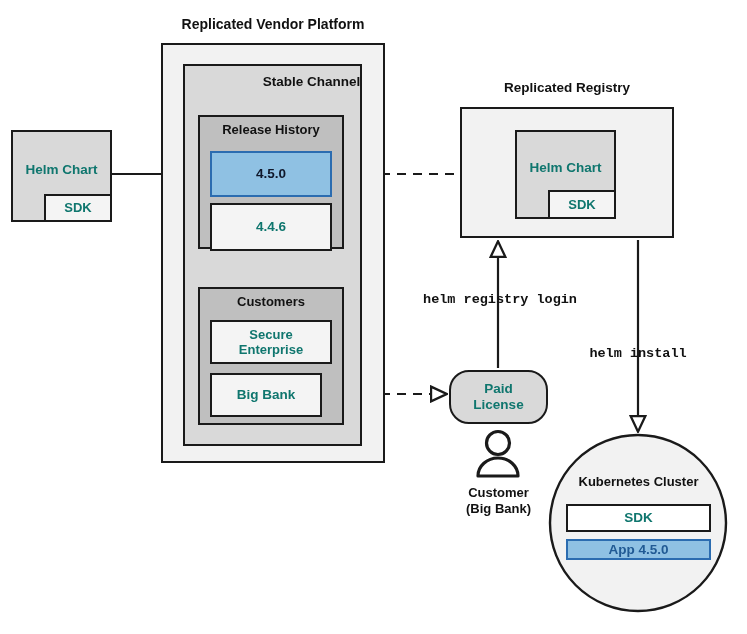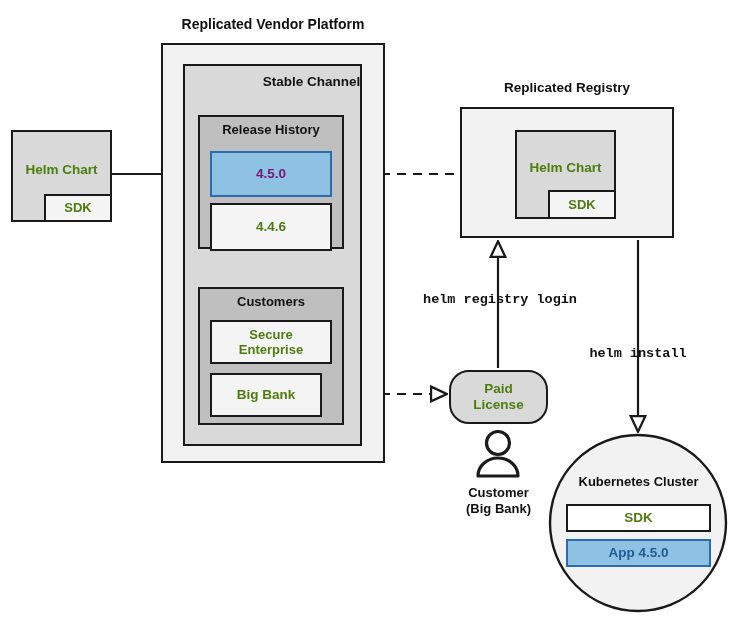--- a/index.html
+++ b/index.html
@@ -22,21 +22,21 @@
   }
   .box {
     position: absolute;
     box-sizing: border-box;
     border: 2px solid #1a1a1a;
     display: flex;
     align-items: center;
     justify-content: center;
     text-align: center;
     font-weight: bold;
-    color: #4d7c0f;
+    color: #0f766e;
     line-height: 1.18;
   }
   .title-label {
     position: absolute;
     font-weight: bold;
     color: #111111;
     text-align: center;
     white-space: nowrap;
   }
   .mono-label {
@@ -60,21 +60,21 @@
   #platform-box      { left:161px; top:43px;  width:224px; height:420px; background:#f2f2f2; }
   #platform-title    { left:161px; top:16px;  width:224px; font-size:14px; }
 
   #channel-box       { left:183px; top:64px;  width:179px; height:382px; background:#d9d9d9; }
   #channel-title     { left:183px; top:74px;  width:179px; font-size:13.5px;padding-left:39px; }
 
   #release-box       { left:198px; top:115px; width:146px; height:134px; background:#bfbfbf; }
   #release-title     { left:198px; top:122px; width:146px; font-size:13px; }
 
   #ver-450           { left:210px; top:151px; width:122px; height:46px;
-                        background:#8fc1e3; border-color:#2b6cb0; color:#701a75; font-size:13.5px; }
+                        background:#8fc1e3; border-color:#2b6cb0; color:#0f172a; font-size:13.5px; }
   #ver-446           { left:210px; top:203px; width:122px; height:48px;
                         background:#f4f4f4; font-size:13.5px; }
 
   #customers-box     { left:198px; top:287px; width:146px; height:138px; background:#bfbfbf; }
   #customers-title   { left:198px; top:294px; width:146px; font-size:13px; }
 
   #cust-secure       { left:210px; top:320px; width:122px; height:44px;
                         background:#f4f4f4; font-size:13px; }
   #cust-bigbank      { left:210px; top:373px; width:112px; height:44px;
                         background:#f4f4f4; font-size:13.5px; }
@@ -94,21 +94,21 @@
                         background:#f4f4f4; font-size:13px; }
 
   #paid-license      { left:449px; top:370px; width:99px;  height:54px;
                         background:#d9d9d9; font-size:13.5px;border-radius:20px; }
 
   #customer-caption  { left:415px; top:485px; width:167px; font-size:13px; }
 
   #k8s-label         { left:550px; top:474px; width:177px; font-size:13px; }
   #k8s-sdk           { left:566px; top:504px; width:145px; height:28px;
                         background:#ffffff; font-size:13.5px; }
-  #k8s-app           { left:566px; top:539px; width:145px; height:28px;
+  #k8s-app           { left:566px; top:539px; width:145px; height:21px;
                         background:#8fc1e3; border-color:#2b6cb0; color:#215a94; font-size:13.5px;text-align:center; }
 
   #lbl-registry-login { left:405px; top:292px; width:190px; font-size:13.5px; }
   #lbl-helm-install   { left:573px; top:346px; width:130px; font-size:13.5px; }
 </style>
 </head>
 <body>
 
 <svg id="canvas" viewBox="0 0 747 634">
   <defs>

